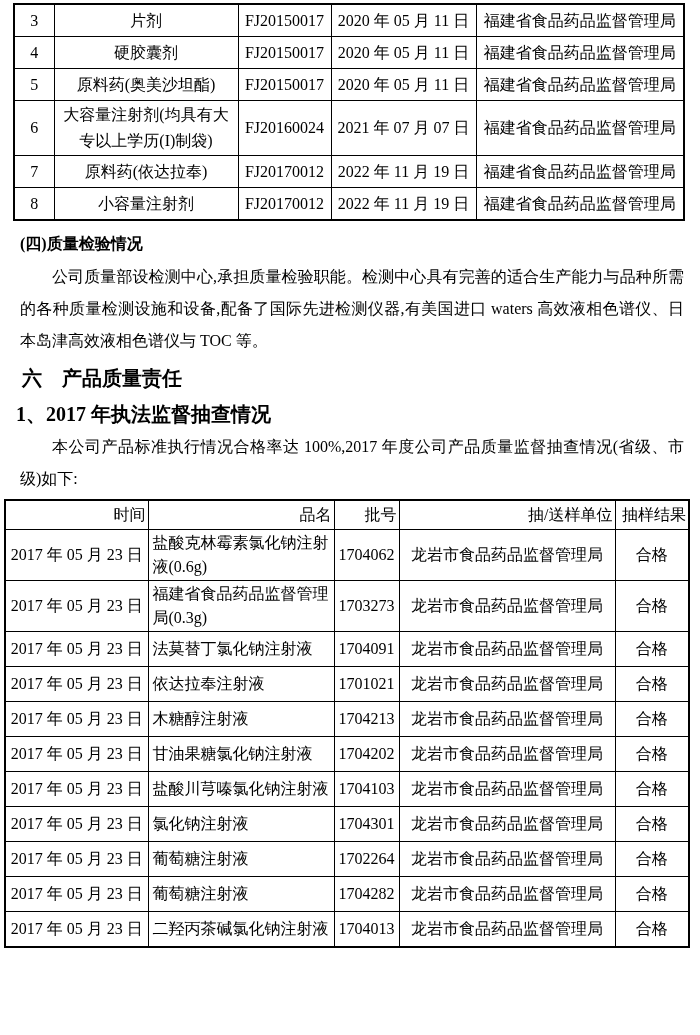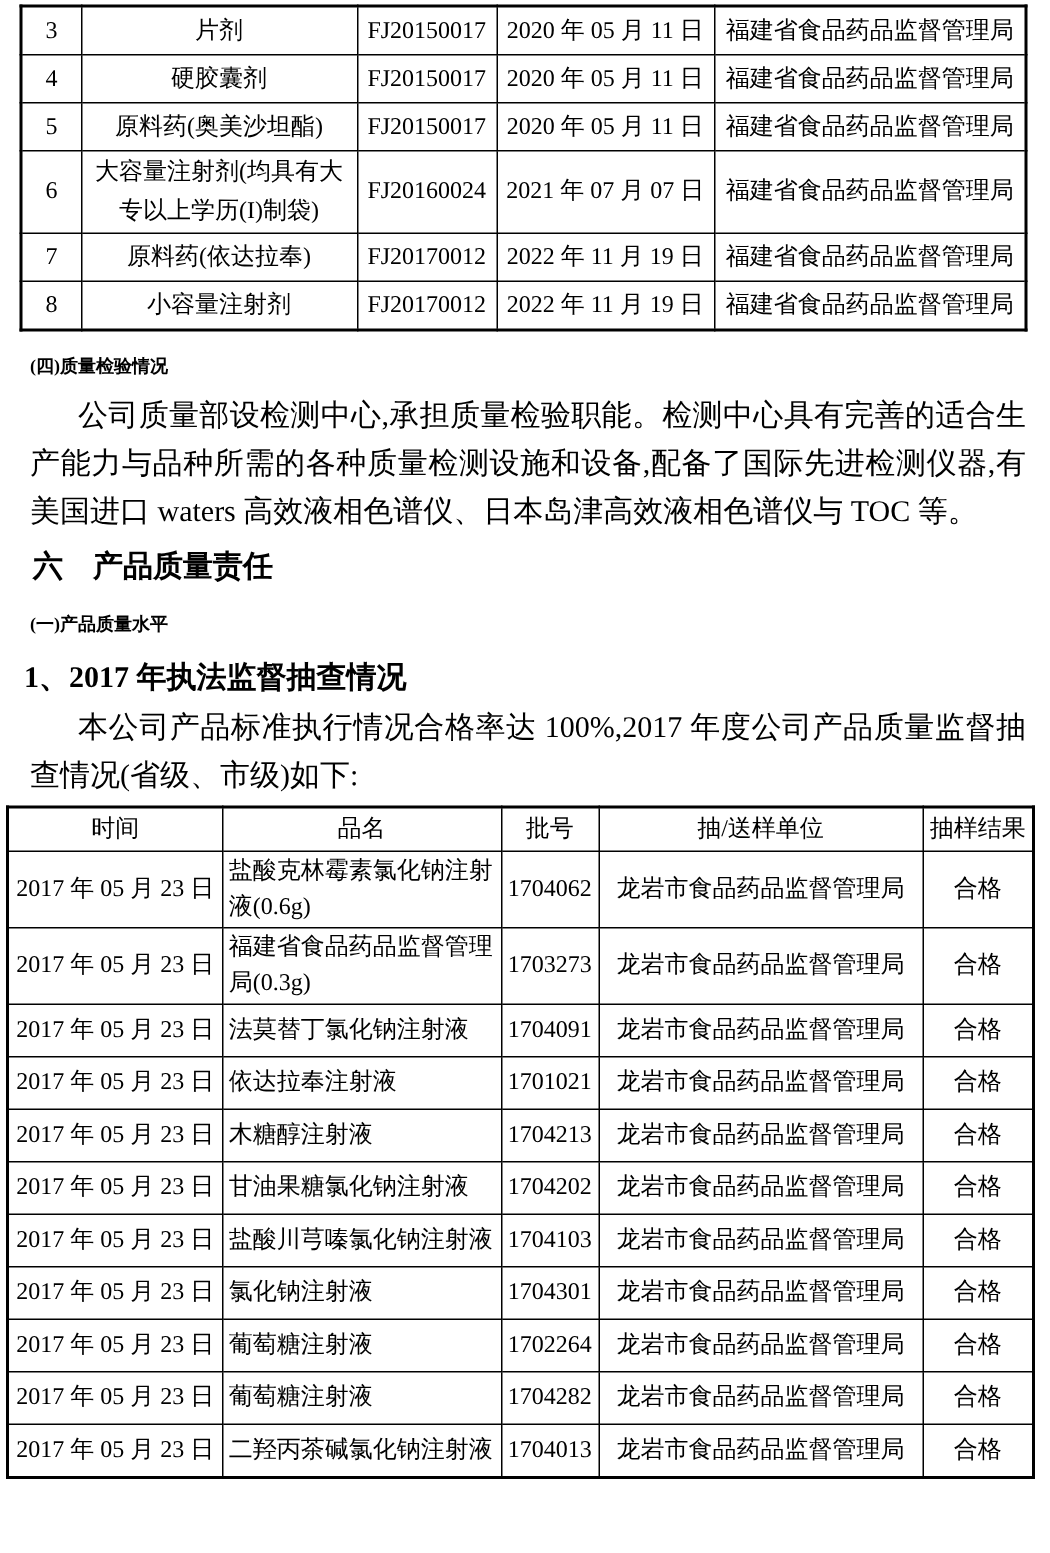--- a/index.html
+++ b/index.html
@@ -19,34 +19,34 @@
 
   .t1 { margin: 3px 0 0 13px; width: 670px; border: 2px solid #000; }
   .t1 td { height: 29px; }
   .t1 .col-no   { width: 40px; }
   .t1 .col-form { width: 184px; }
   .t1 .col-cert { width: 93px; }
   .t1 .col-date { width: 145px; }
   .t1 .col-auth { width: 208px; }
 
   .t2 { margin: 4px 0 0 4px; width: 684px; border: 2px solid #000; }
-  .t2 th { height: 26px; }
+  .t2 th { height: 26px; text-align: right; }
   .t2 td { height: 32px; line-height: 24px; }
   .t2 .col-time   { width: 143px; }
   .t2 .col-name   { width: 186px; }
   .t2 .col-batch  { width: 65px; }
   .t2 .col-org    { width: 216px; }
   .t2 .col-result { width: 74px; }
   .t2 td.cell-name { text-align: left; padding-left: 4px; }
 
   
-  .h-sub  { font-size: 12px; font-weight: bold; margin: 8px 0 0 20px; line-height: 30px; }
+  .h-sub  { font-size: 16px; font-weight: bold; margin: 8px 0 0 20px; line-height: 30px; }
   .h-main { font-size: 20px; font-weight: bold; margin: 6px 0 0 22px; line-height: 30px; }
   .h-item { font-size: 20px; font-weight: bold; margin: 6px 0 0 16px; line-height: 30px; }
-  .para { font-size: 20px; line-height: 32px; margin: 2px 16px 0 20px;
+  .para { font-size: 16px; line-height: 32px; margin: 2px 16px 0 20px;
           text-indent: 32px; text-align: justify; }
 </style>
 </head>
 <body>
 
 <div class="page">
 
   <table class="t1">
     <colgroup>
       <col class="col-no">
@@ -104,21 +104,20 @@
           <td>2022 年 11 月 19 日</td>
           <td>福建省食品药品监督管理局</td>
         </tr>
       </tbody>
   </table>
 
   <div class="h-sub">(四)质量检验情况</div>
   <p class="para">公司质量部设检测中心,承担质量检验职能。检测中心具有完善的适合生产能力与品种所需的各种质量检测设施和设备,配备了国际先进检测仪器,有美国进口 waters 高效液相色谱仪、日本岛津高效液相色谱仪与 TOC 等。</p>
 
   <div class="h-main">六　产品质量责任</div>
-  <div class="h-sub">(一)产品质量水平</div>
   <div class="h-item">1、2017 年执法监督抽查情况</div>
   <p class="para">本公司产品标准执行情况合格率达 100%,2017 年度公司产品质量监督抽查情况(省级、市级)如下:</p>
 
   <table class="t2">
     <colgroup>
       <col class="col-time">
         <col class="col-name">
         <col class="col-batch">
       <col class="col-org">
         <col class="col-result">

